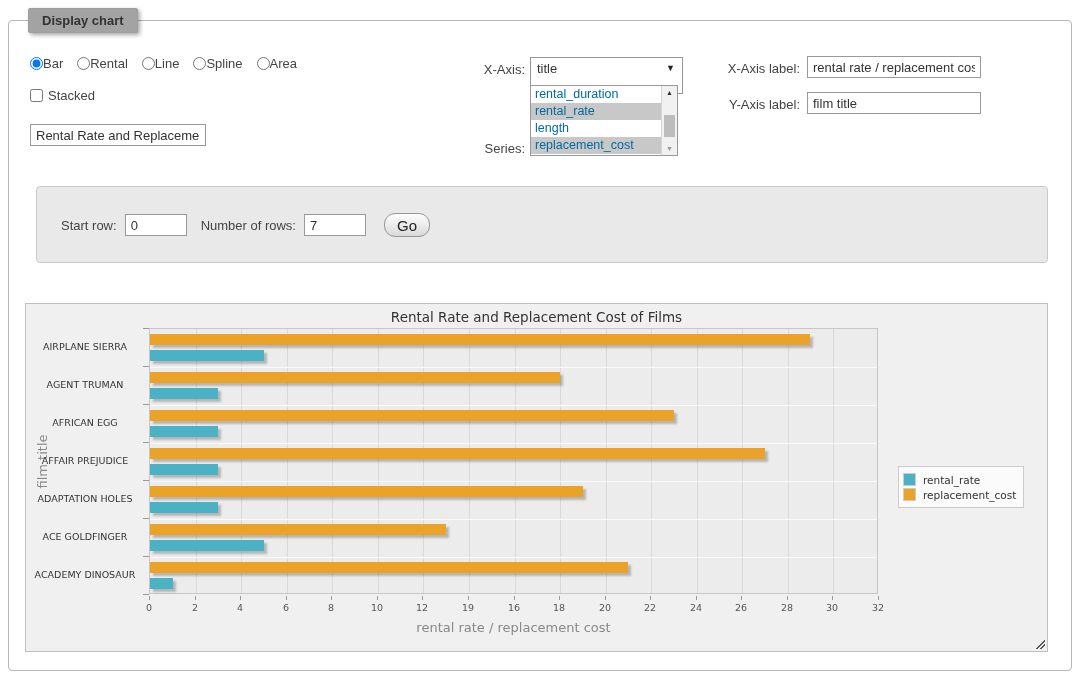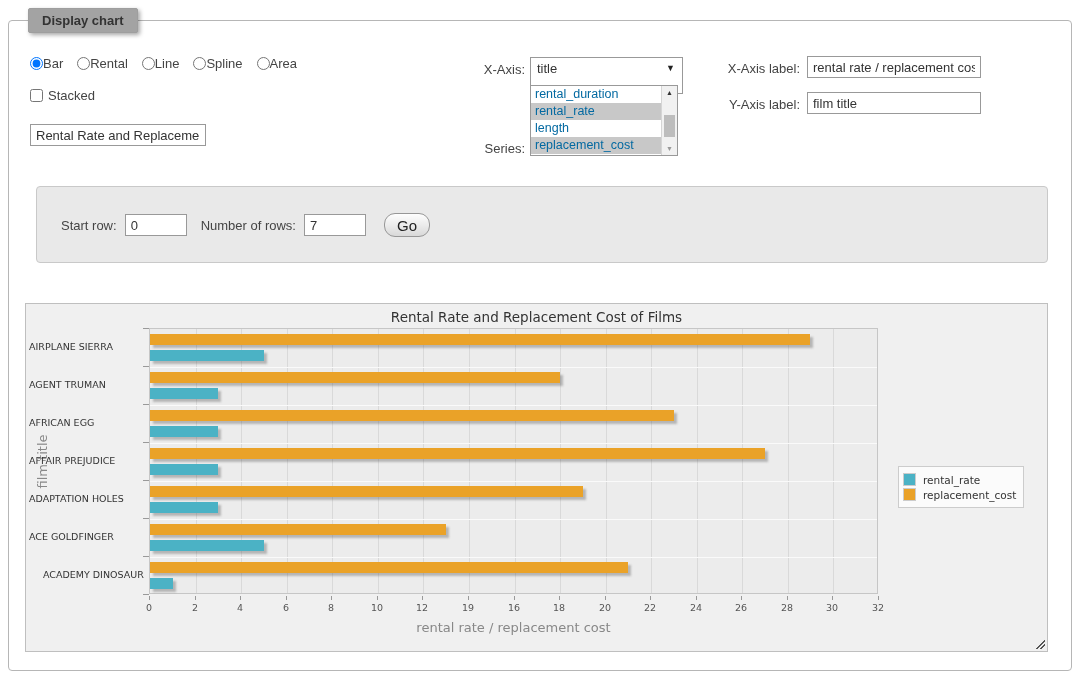--- a/index.html
+++ b/index.html
@@ -71,21 +71,21 @@
                background:#f0f0f0; border:1px solid #bfbfbf;
                font-family:"DejaVu Sans", sans-serif; }
   .chart-title { position:absolute; left:0; top:5px; width:100%; text-align:center;
                  font-size:13.5px; color:#333; }
   .plot { position:absolute; left:123px; top:24px; width:729px; height:266px;
           background:#ececec; border:1px solid #c6c6c6; }
   .vgrid { position:absolute; top:0; width:1px; height:100%; background:#d9d9d9; }
   .hgrid { position:absolute; left:0; height:1px; width:100%; background:#d9d9d9;
            border-bottom:1px solid #fafafa; }
   .bar { position:absolute; left:0; height:11px; box-shadow:3px 3px 2px rgba(80,80,80,0.35); }
-  .cat-lbl { position:absolute; width:112px; text-align:left; font-size:9.5px; color:#333;
+  .cat-lbl { position:absolute; width:112px; text-align:center; font-size:9.5px; color:#333;
              white-space:nowrap; }
   .xtick-lbl { position:absolute; width:30px; text-align:center; font-size:9.5px; color:#555; }
   .tickmark { position:absolute; background:#999; }
   .xaxis-title { position:absolute; left:123px; width:729px; text-align:center; top:316px;
                  font-size:13px; color:#888; }
   .yaxis-title { position:absolute; left:-14px; top:150px; width:60px; text-align:center;
                  font-size:13px; color:#888; transform:rotate(-90deg); }
   .chart-legend { position:absolute; left:872px; top:162px; background:#fbfbfb;
                   border:1px solid #ccc; padding:4px 7px 4px 4px; }
   .leg-row { display:flex; align-items:center; margin:2px 0; }
@@ -222,21 +222,21 @@
           <div class="leg-txt">replacement_cost</div>
         </div>
       </div>
     <div id="chart-extras">
         <div class="cat-lbl" style="left: 3px; top: 37px;">AIRPLANE SIERRA</div>
         <div class="cat-lbl" style="left: 3px; top: 75px;">AGENT TRUMAN</div>
         <div class="cat-lbl" style="left: 3px; top: 113px;">AFRICAN EGG</div>
         <div class="cat-lbl" style="left: 3px; top: 151px;">AFFAIR PREJUDICE</div>
         <div class="cat-lbl" style="left: 3px; top: 189px;">ADAPTATION HOLES</div>
         <div class="cat-lbl" style="left: 3px; top: 227px;">ACE GOLDFINGER</div>
-        <div class="cat-lbl" style="left: 17px; top: 265px;">ACADEMY DINOSAUR</div>
+        <div class="cat-lbl" style="left: 3px; top: 265px;">ACADEMY DINOSAUR</div>
         <div class="tickmark" style="left: 117px; top: 24px; width: 6px; height: 1px;"></div>
         <div class="tickmark" style="left: 117px; top: 62px; width: 6px; height: 1px;"></div>
         <div class="tickmark" style="left: 117px; top: 100px; width: 6px; height: 1px;"></div>
         <div class="tickmark" style="left: 117px; top: 138px; width: 6px; height: 1px;"></div>
         <div class="tickmark" style="left: 117px; top: 176px; width: 6px; height: 1px;"></div>
         <div class="tickmark" style="left: 117px; top: 214px; width: 6px; height: 1px;"></div>
         <div class="tickmark" style="left: 117px; top: 252px; width: 6px; height: 1px;"></div>
         <div class="tickmark" style="left: 117px; top: 290px; width: 6px; height: 1px;"></div>
         <div class="tickmark" style="left: 123px; top: 292px; width: 1px; height: 4px;"></div>
         <div class="xtick-lbl" style="left: 108px; top: 298px;">0</div>

